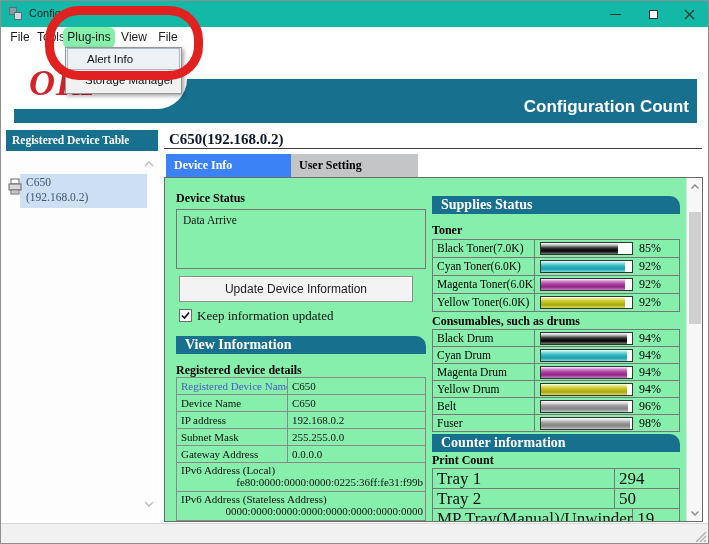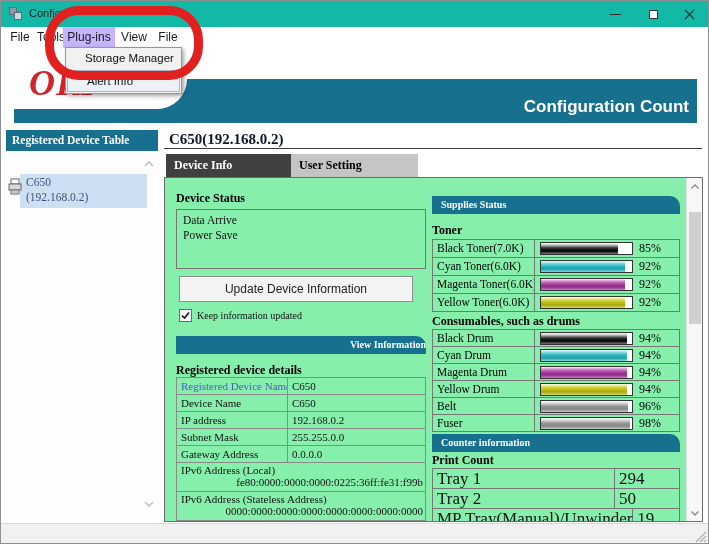--- a/index.html
+++ b/index.html
@@ -20,21 +20,21 @@
   .win-title{ position:absolute; left:28px; top:6px; font-size:11px; color:#222; white-space:nowrap; }
   .win-btn{ position:absolute; top:0; width:34px; height:26px; display:flex; align-items:center; justify-content:center; }
   .wb-min{ right:76px; } .wb-max{ right:38px; } .wb-close{ right:2px; }
   .g-min{ width:11px; height:1px; background:#333; }
   .g-max{ width:9px; height:9px; border:1px solid #333; background:#fff; }
 
   
   .menubar{ position:absolute; left:0; top:26px; width:100%; height:21px; background:#fff; }
   .menu-item{ position:absolute; top:0; height:21px; line-height:21px; text-align:center;
     font-size:12px; color:#1b1b1b; cursor:default; }
-  .menu-item.hl{ background:#c4b5fd; }
+  .menu-item.hl{ background:#86efac;border-radius:6px; }
 
   
   .header{ position:absolute; left:0; top:47px; width:709px; height:82px; background:#fff; }
   .oki-logo{ position:absolute; left:28px; top:14px; font-family:var(--serif); font-weight:bold;
     font-style:italic; font-size:36px; letter-spacing:1px; color:#d2232a; z-index:2; }
   .banner{ position:absolute; left:13px; top:31px; width:683px; height:44px; background:var(--teal); z-index:1; }
   .swoosh{ position:absolute; left:0; top:0; width:173px; height:30px; background:#fff;
     border-radius:0 0 52px 0; }
   .banner-title{ position:absolute; right:8px; bottom:6px; color:#fff; font-weight:bold; font-size:17px; }
 
@@ -50,42 +50,42 @@
   .side-chevron{ position:absolute; right:3px; width:12px; height:10px; }
   .sc-up{ top:29px; } .sc-down{ top:369px; }
 
   
   .page-title{ position:absolute; left:168px; top:130px; font-family:var(--serif);
     font-weight:bold; font-size:15px; color:#0f172a; }
   .title-rule{ position:absolute; left:163px; top:147px; width:538px; height:1px; background:#3c3c3c; }
   .tabbar{ position:absolute; left:165px; top:153px; height:23px; display:flex; }
   .tab{ height:23px; line-height:23px; padding-left:8px; font-family:var(--serif);
     font-weight:bold; font-size:12px; cursor:default; }
-  .tab.active{ background:#404040; color:#fff; }
+  .tab.active{ background:#3b82f6; color:#fff; }
   .tab.inactive{ background:#c4c5c7; color:#000; }
 
   .content-box{ position:absolute; left:163px; top:176px; width:539px; height:345px;
     border:1px solid #6b6b6b; background:#86efac; overflow:hidden; }
   .col-left{ position:absolute; left:11px; top:0; width:250px; }
   .col-right{ position:absolute; left:267px; top:0; width:248px; }
   .h-serif{ font-family:var(--serif); font-weight:bold; font-size:12px; color:#000; height:13px; line-height:13px; }
 
   .status-box{ margin-top:4px; height:60px; border:1px solid #767676; padding:3px 6px;
     font-family:var(--serif); font-size:11.5px; line-height:15px; color:#111; }
   .update-btn{ display:block; margin:7px 0 0 3px; width:234px; height:26px; background:#f3f3f3;
     border:1px solid #8e8e8e; font-family:var(--sans); font-size:12px; color:#222;
     box-shadow:inset 0 1px 0 #fff; }
   .cb-row{ margin-top:6px; height:15px; display:flex; align-items:center; }
   .checkbox{ width:13px; height:13px; border:1px solid #6b6b6b; background:#fff; margin:0 5px 0 3px;
     display:flex; align-items:center; justify-content:center; }
-  .cb-label{ font-family:var(--serif); font-size:10px; color:#111; }
+  .cb-label{ font-family:var(--serif); font-size:13px; color:#111; }
 
   .section-header{ height:18px; background:var(--teal); border-radius:0 10px 0 0; color:#fff;
-    font-family:var(--serif); font-weight:bold; font-size:10px; line-height:18px; padding-left:9px; }
-  .vi-header{ margin-top:13px;text-align:right; } .sp-header{ margin-top:18px; }
+    font-family:var(--serif); font-weight:bold; font-size:14px; line-height:18px; padding-left:9px; }
+  .vi-header{ margin-top:13px; } .sp-header{ margin-top:18px; }
   .sub-h{ margin-top:10px; }
 
   
   .details-table{ border:1px solid #8a8a8a; border-bottom:none; }
   .drow{ display:flex; height:17px; border-bottom:1px solid #8a8a8a; font-family:var(--serif);
     font-size:11px; line-height:16px; color:#111; }
   .dlabel{ width:111px; border-right:1px solid #8a8a8a; padding-left:4px; overflow:hidden; white-space:nowrap; }
   .dlabel.accent{ color:#4a5cc5; }
   .dval{ flex:1; padding-left:4px; white-space:nowrap; }
   .iprow{ height:29px; border-bottom:1px solid #8a8a8a; font-family:var(--serif); font-size:11px; color:#111; }
@@ -205,21 +205,20 @@
   <div class="tabbar" id="tabbar">
       <div class="tab active" style="width: 125px;">Device Info</div>
       <div class="tab inactive" style="width: 127px;">User Setting</div>
     </div>
 
   <div class="content-box">
     <div class="col-left">
       <div class="h-serif" style="margin-top:14px;">Device Status</div>
       <div class="status-box" id="status-box">
           <div>Data Arrive</div>
-          <div>Power Save</div>
         </div>
       <button class="update-btn">Update Device Information</button>
       <div class="cb-row">
         <div class="checkbox">
           <svg width="11" height="11" viewBox="0 0 11 11">
               <path d="M2 5.5 L4.5 8 L9 2.5" stroke="#111" stroke-width="1.6" fill="none"></path>
             </svg>
         </div>
         <div class="cb-label">Keep information updated</div>
       </div>
@@ -392,18 +391,18 @@
     </div>
   </div>
 
   <div class="statusbar">
     <svg class="grip" width="13" height="13" viewBox="0 0 13 13">
       <path d="M12 2 L2 12 M12 6 L6 12 M12 10 L10 12" stroke="#b0b0b0" stroke-width="1.3" fill="none"></path>
     </svg>
   </div>
 
   <div class="dropdown" id="dropdown">
+      <div class="dd-item hot">Alert Info</div>
       <div class="dd-item">Storage Manager</div>
-      <div class="dd-item hot">Alert Info</div>
     </div>
 
   <div class="red-ring"></div>
 </div>
 
 </body></html>

